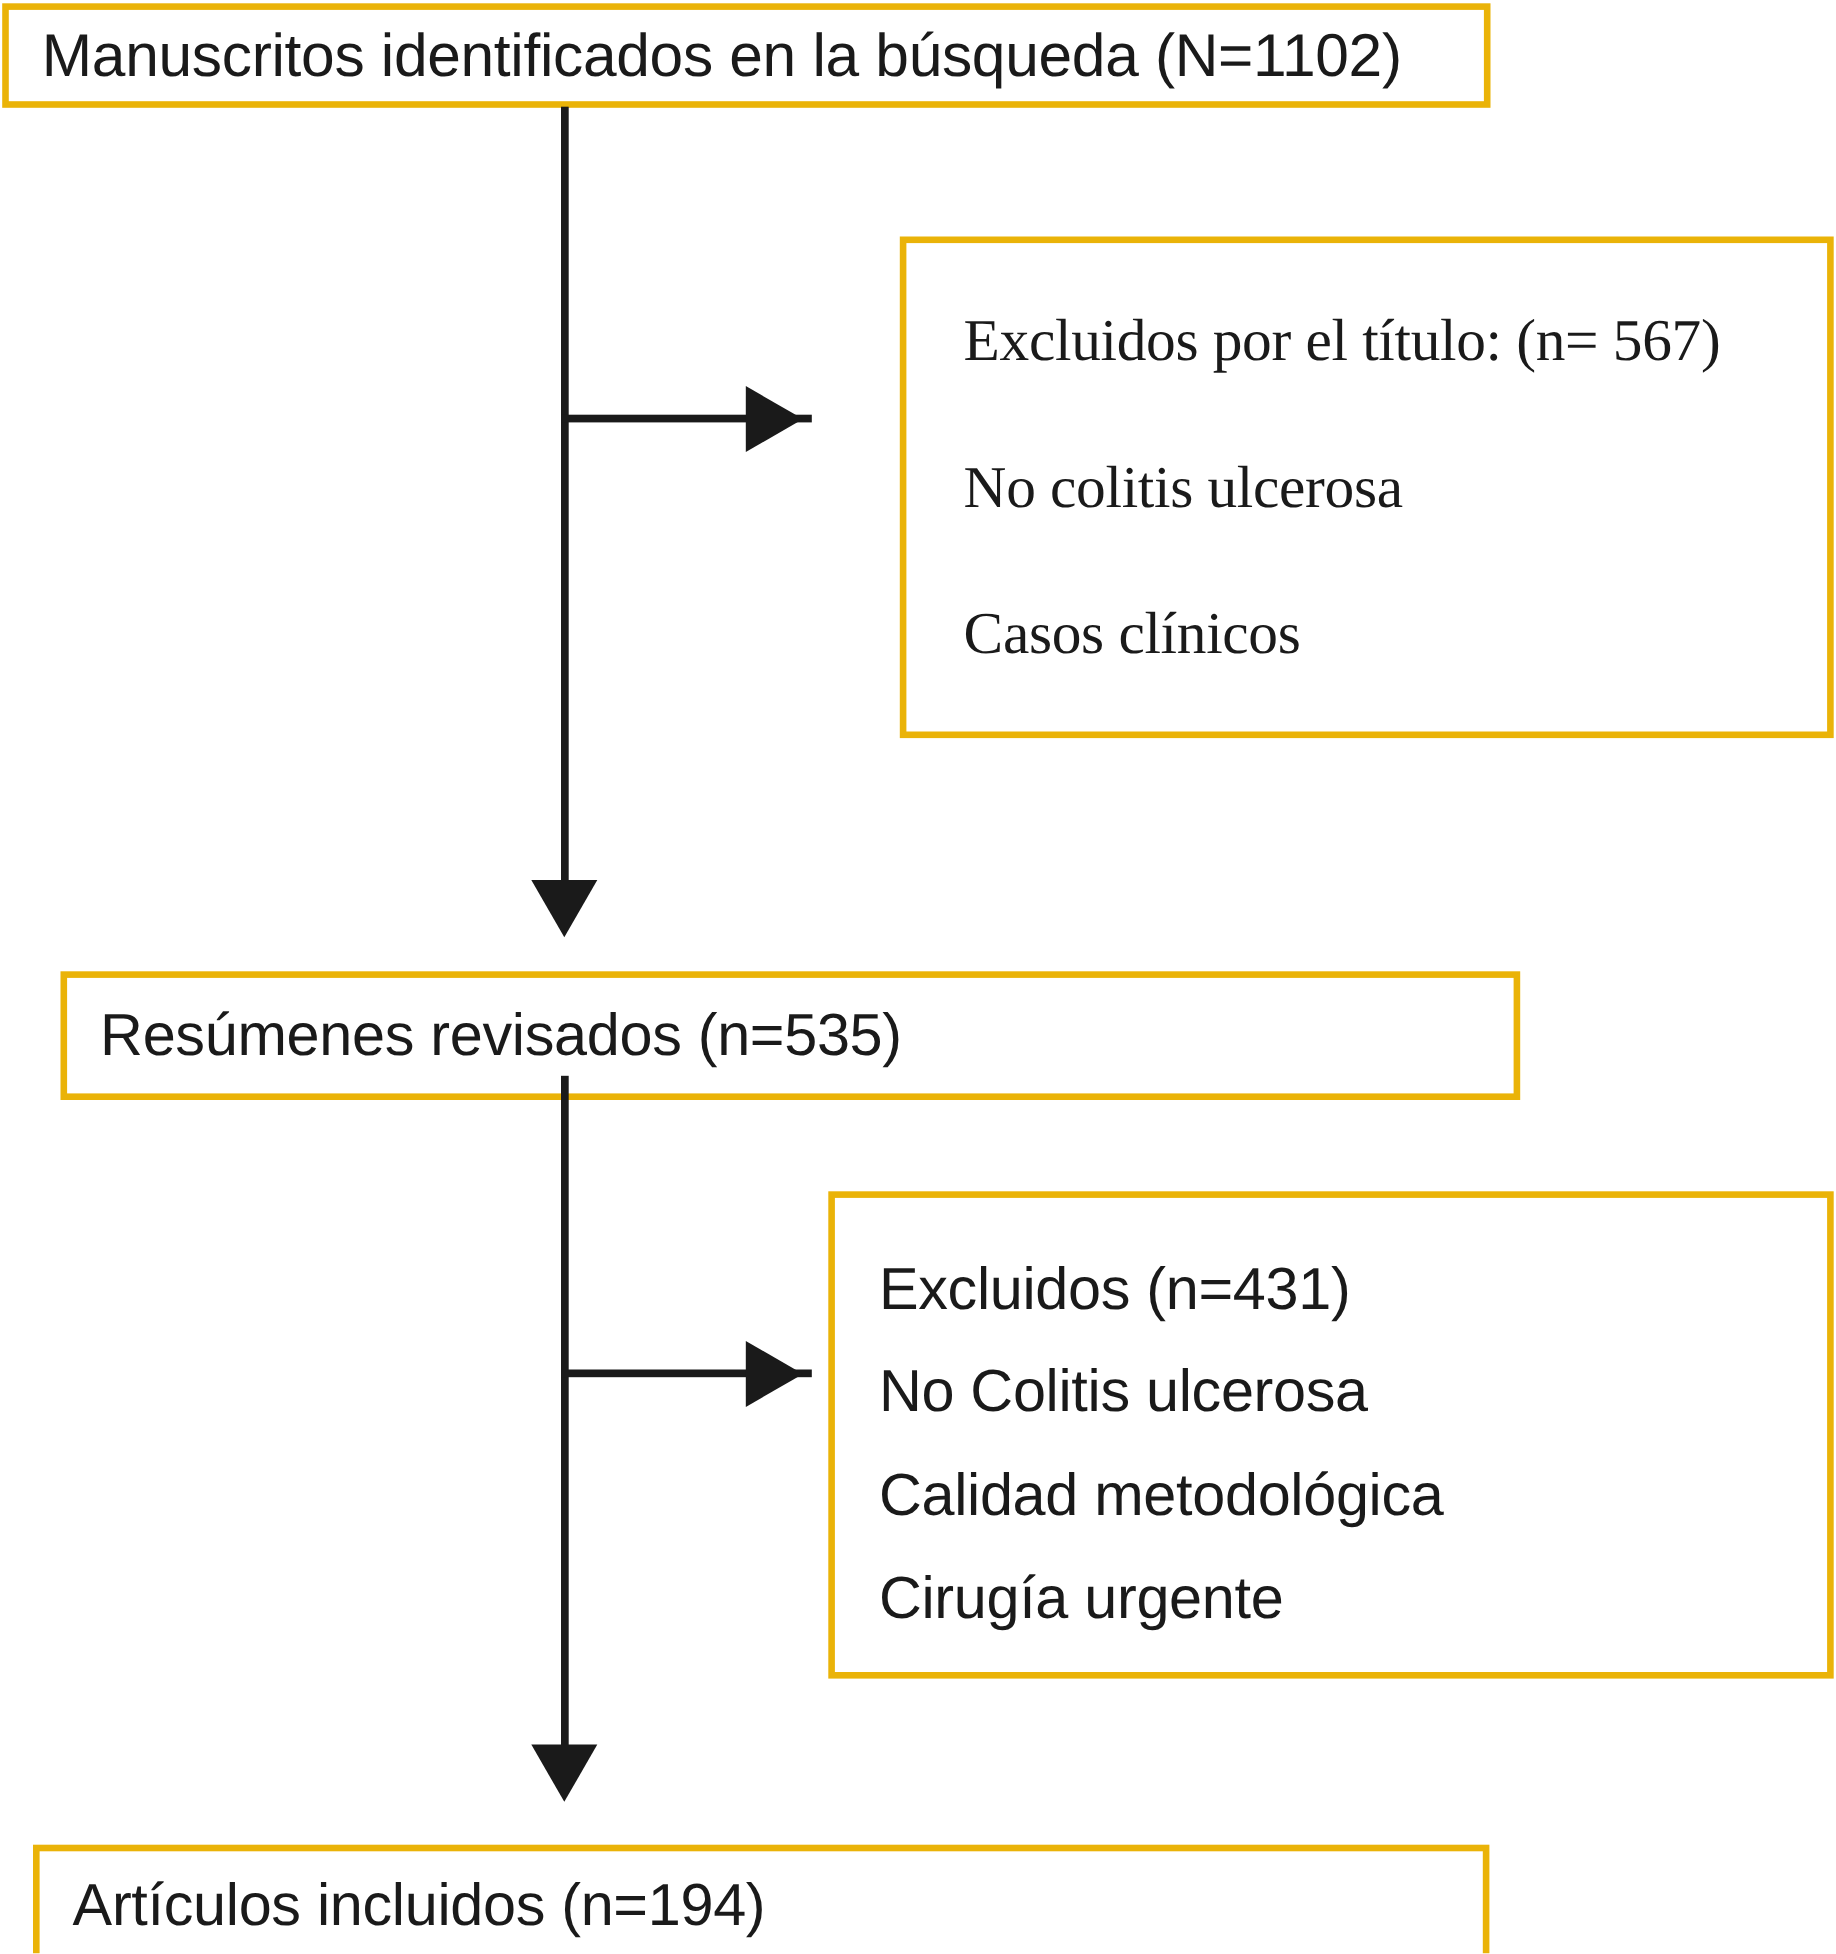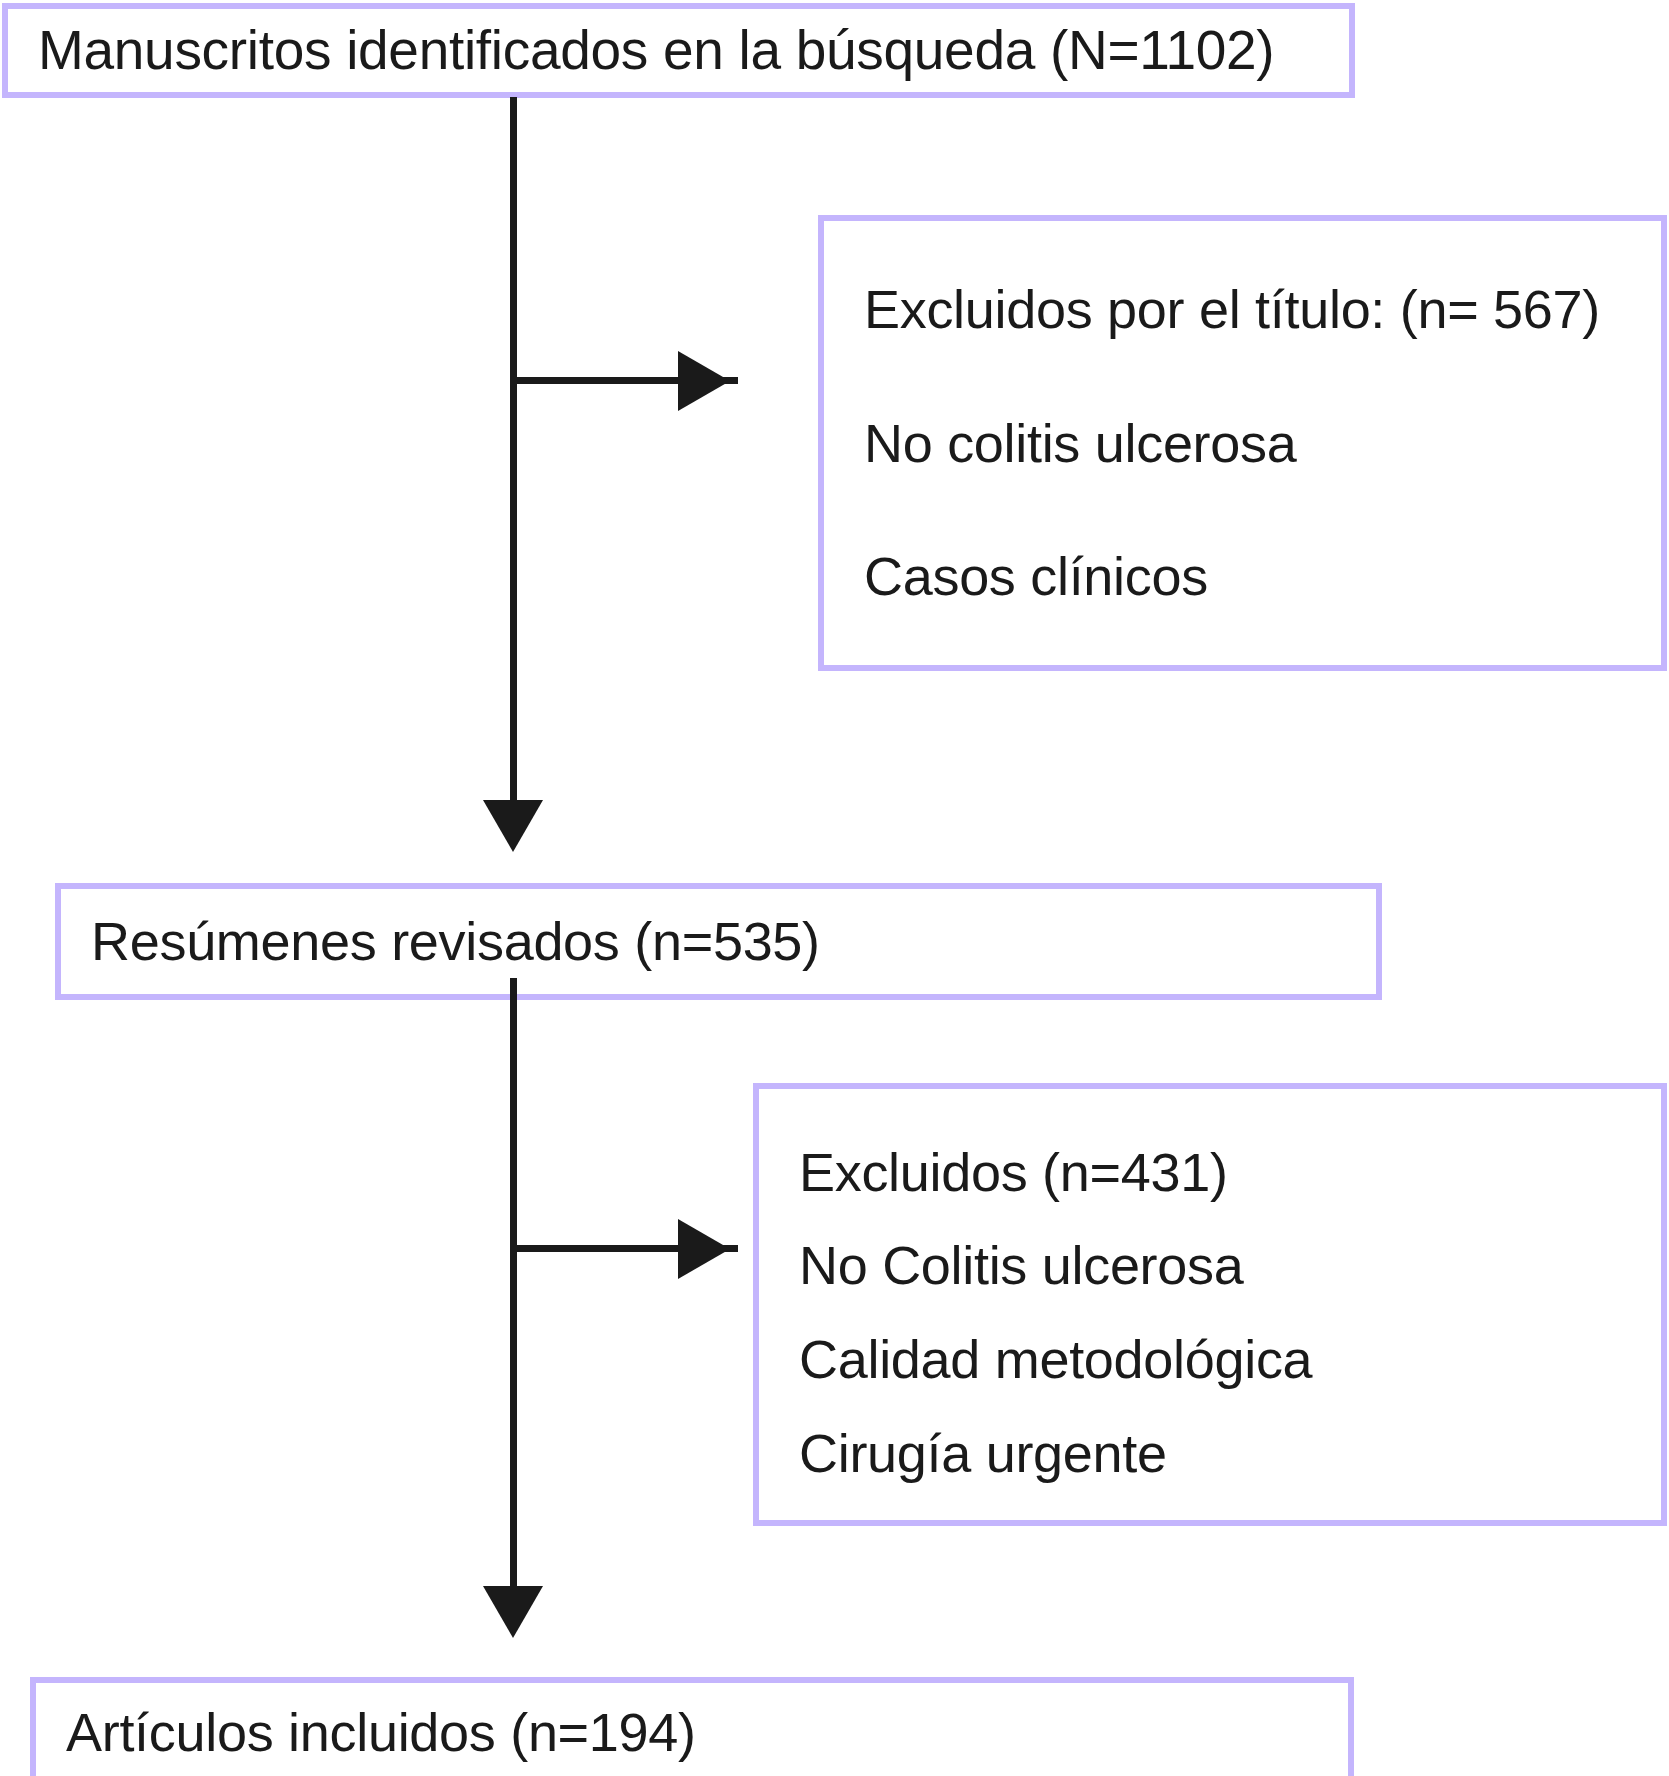--- a/index.html
+++ b/index.html
@@ -14,21 +14,21 @@
   #flowchart {
     position: relative;
     width: 1669px;
     height: 1776px;
     background: #ffffff;
     overflow: hidden;
   }
   .box {
     position: absolute;
     box-sizing: border-box;
-    border: 6px solid #c4b5fd;
+    border: 6px solid #eab308;
     background: #ffffff;
     display: flex;
     flex-direction: column;
     justify-content: center;
   }
   .box-line {
     font-size: 54px;
     line-height: 1.12;
     color: #1a1a1a;
     white-space: nowrap;
@@ -38,22 +38,23 @@
   
   #node-identified {
     left: 2px;  top: 3px;  width: 1353px; height: 95px;
     padding-left: 30px;
     justify-content: center;
   }
   #node-identified .box-line { font-size: 55px; }
 
   #node-excluded-title {
     left: 818px; top: 215px; width: 849px; height: 456px;
-    padding: 22px 0 22px 40px;
+    padding: 22px 0 22px 52px;
     justify-content: space-around;
+    font-family: Liberation Serif, serif;
   }
 
   #node-abstracts {
     left: 55px; top: 883px; width: 1327px; height: 117px;
     padding-left: 30px;
   }
 
   #node-excluded-abstract {
     left: 753px; top: 1083px; width: 914px; height: 443px;
     padding: 36px 0 20px 40px;

